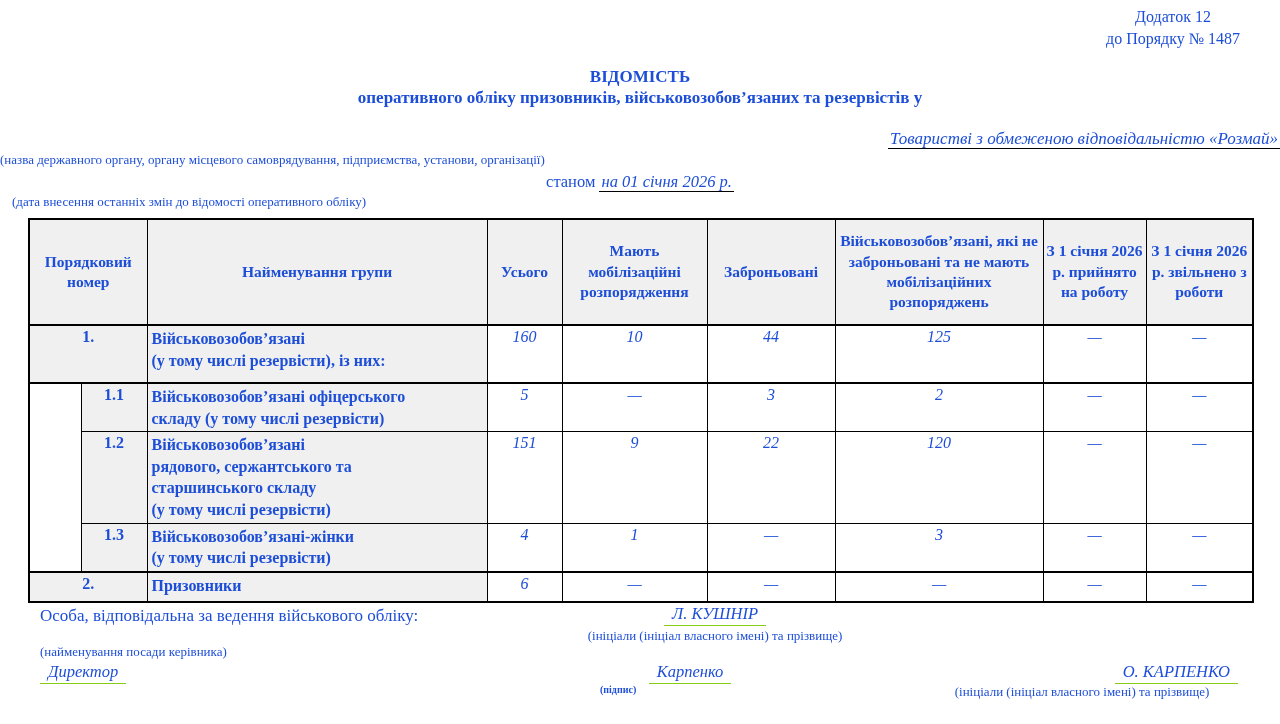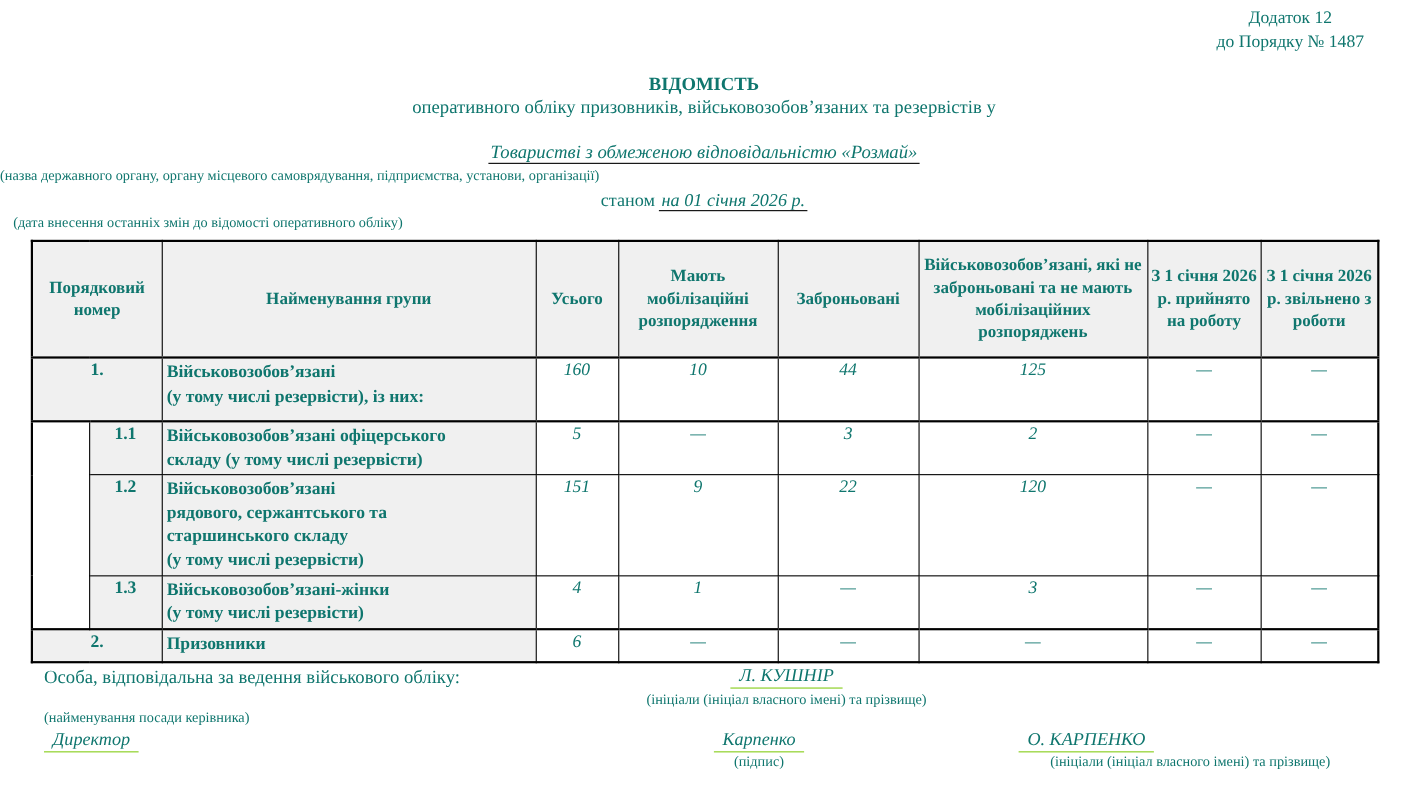--- a/index.html
+++ b/index.html
@@ -2,21 +2,21 @@
 <html><head>
 <meta charset="utf-8">
 <style>
   html, body { margin: 0; padding: 0; background: #fff; }
   .page {
     position: relative;
     width: 1280px;
     height: 724px;
     background: #ffffff;
     font-family: "Liberation Serif", "DejaVu Serif", serif;
-    color: #0f766e;
+    color: #1d4ed8;
     overflow: hidden;
   }
 
   
   .appendix {
     position: absolute;
     top: 6px;
     right: 40px;
     text-align: center;
     font-size: 16px;
@@ -32,28 +32,28 @@
     font-weight: bold;
     line-height: 1.3;
   }
   .doc-subtitle {
     position: absolute;
     top: 88px;
     left: 0;
     width: 100%;
     text-align: center;
     font-size: 17px;
-    font-weight: normal;
+    font-weight: bold;
   }
   .org-line {
     position: absolute;
     top: 129px;
     left: 0;
     width: 100%;
-    text-align: center;
+    text-align: right;
     font-size: 17px;
     font-style: italic;
   }
   .org-line .u, .asof-line .u {
     border-bottom: 1px solid #000;
     padding: 0 2px;
   }
   .small-caption {
     position: absolute;
     left: 0;
@@ -168,29 +168,30 @@
     top: 662px;
     left: 600px;
     width: 180px;
     text-align: center;
   }
   .signature-caption {
     position: absolute;
     top: 684px;
     left: 600px;
     width: 180px;
-    text-align: center;
-    font-size: 13px;
+    text-align: left;
+    font-size: 10px;
+    font-weight: bold;
   }
   .head-wrap {
     position: absolute;
     top: 662px;
     right: 42px;
     width: 312px;
-    text-align: left;
+    text-align: right;
   }
   .head-caption {
     position: absolute;
     top: 684px;
     right: 42px;
     width: 312px;
     text-align: center;
     font-size: 13px;
   }
 </style>

